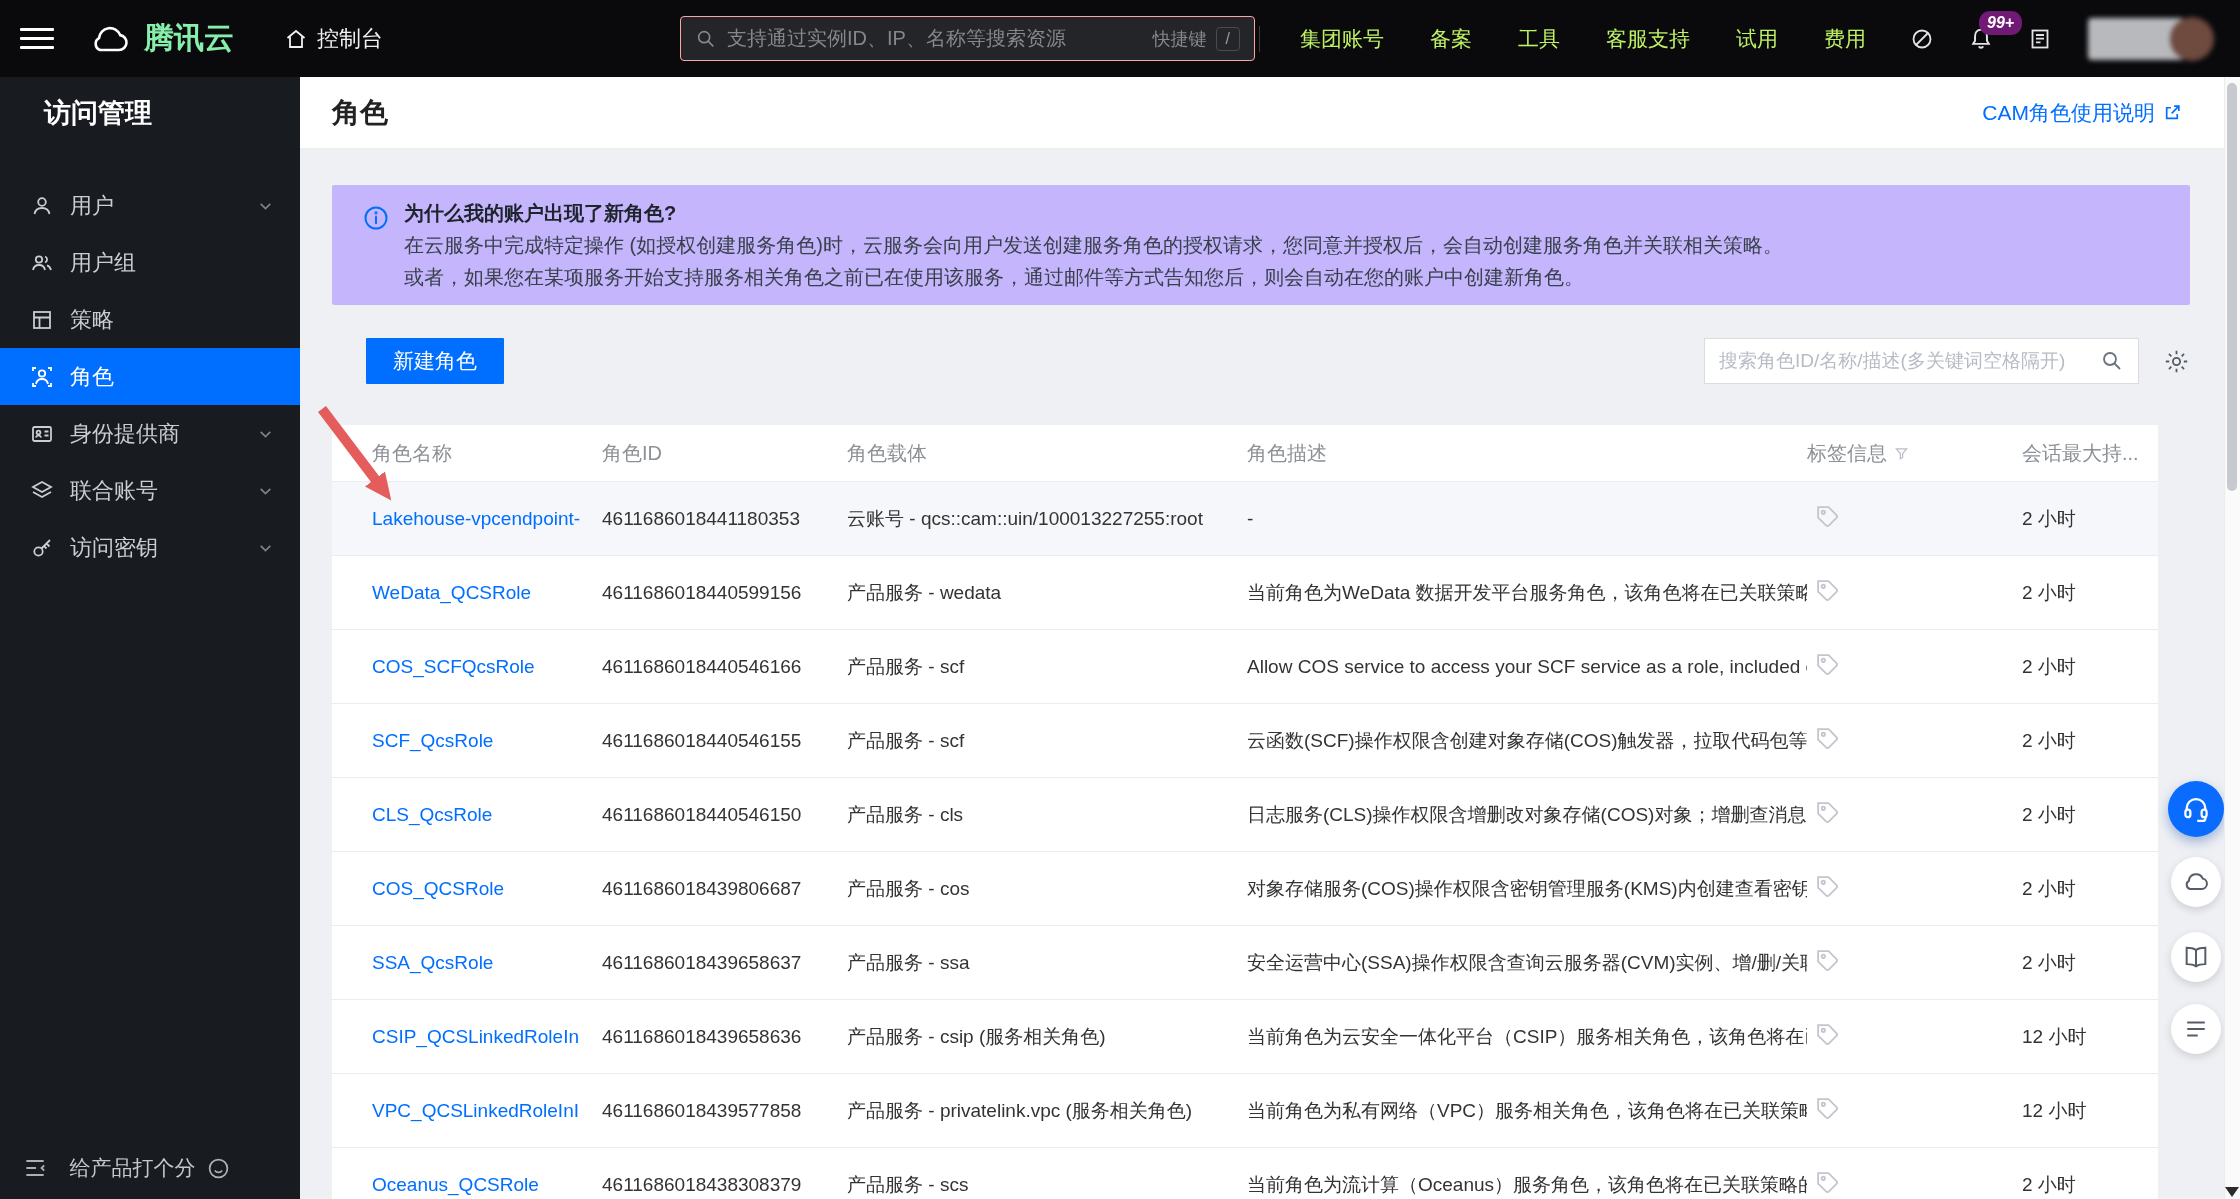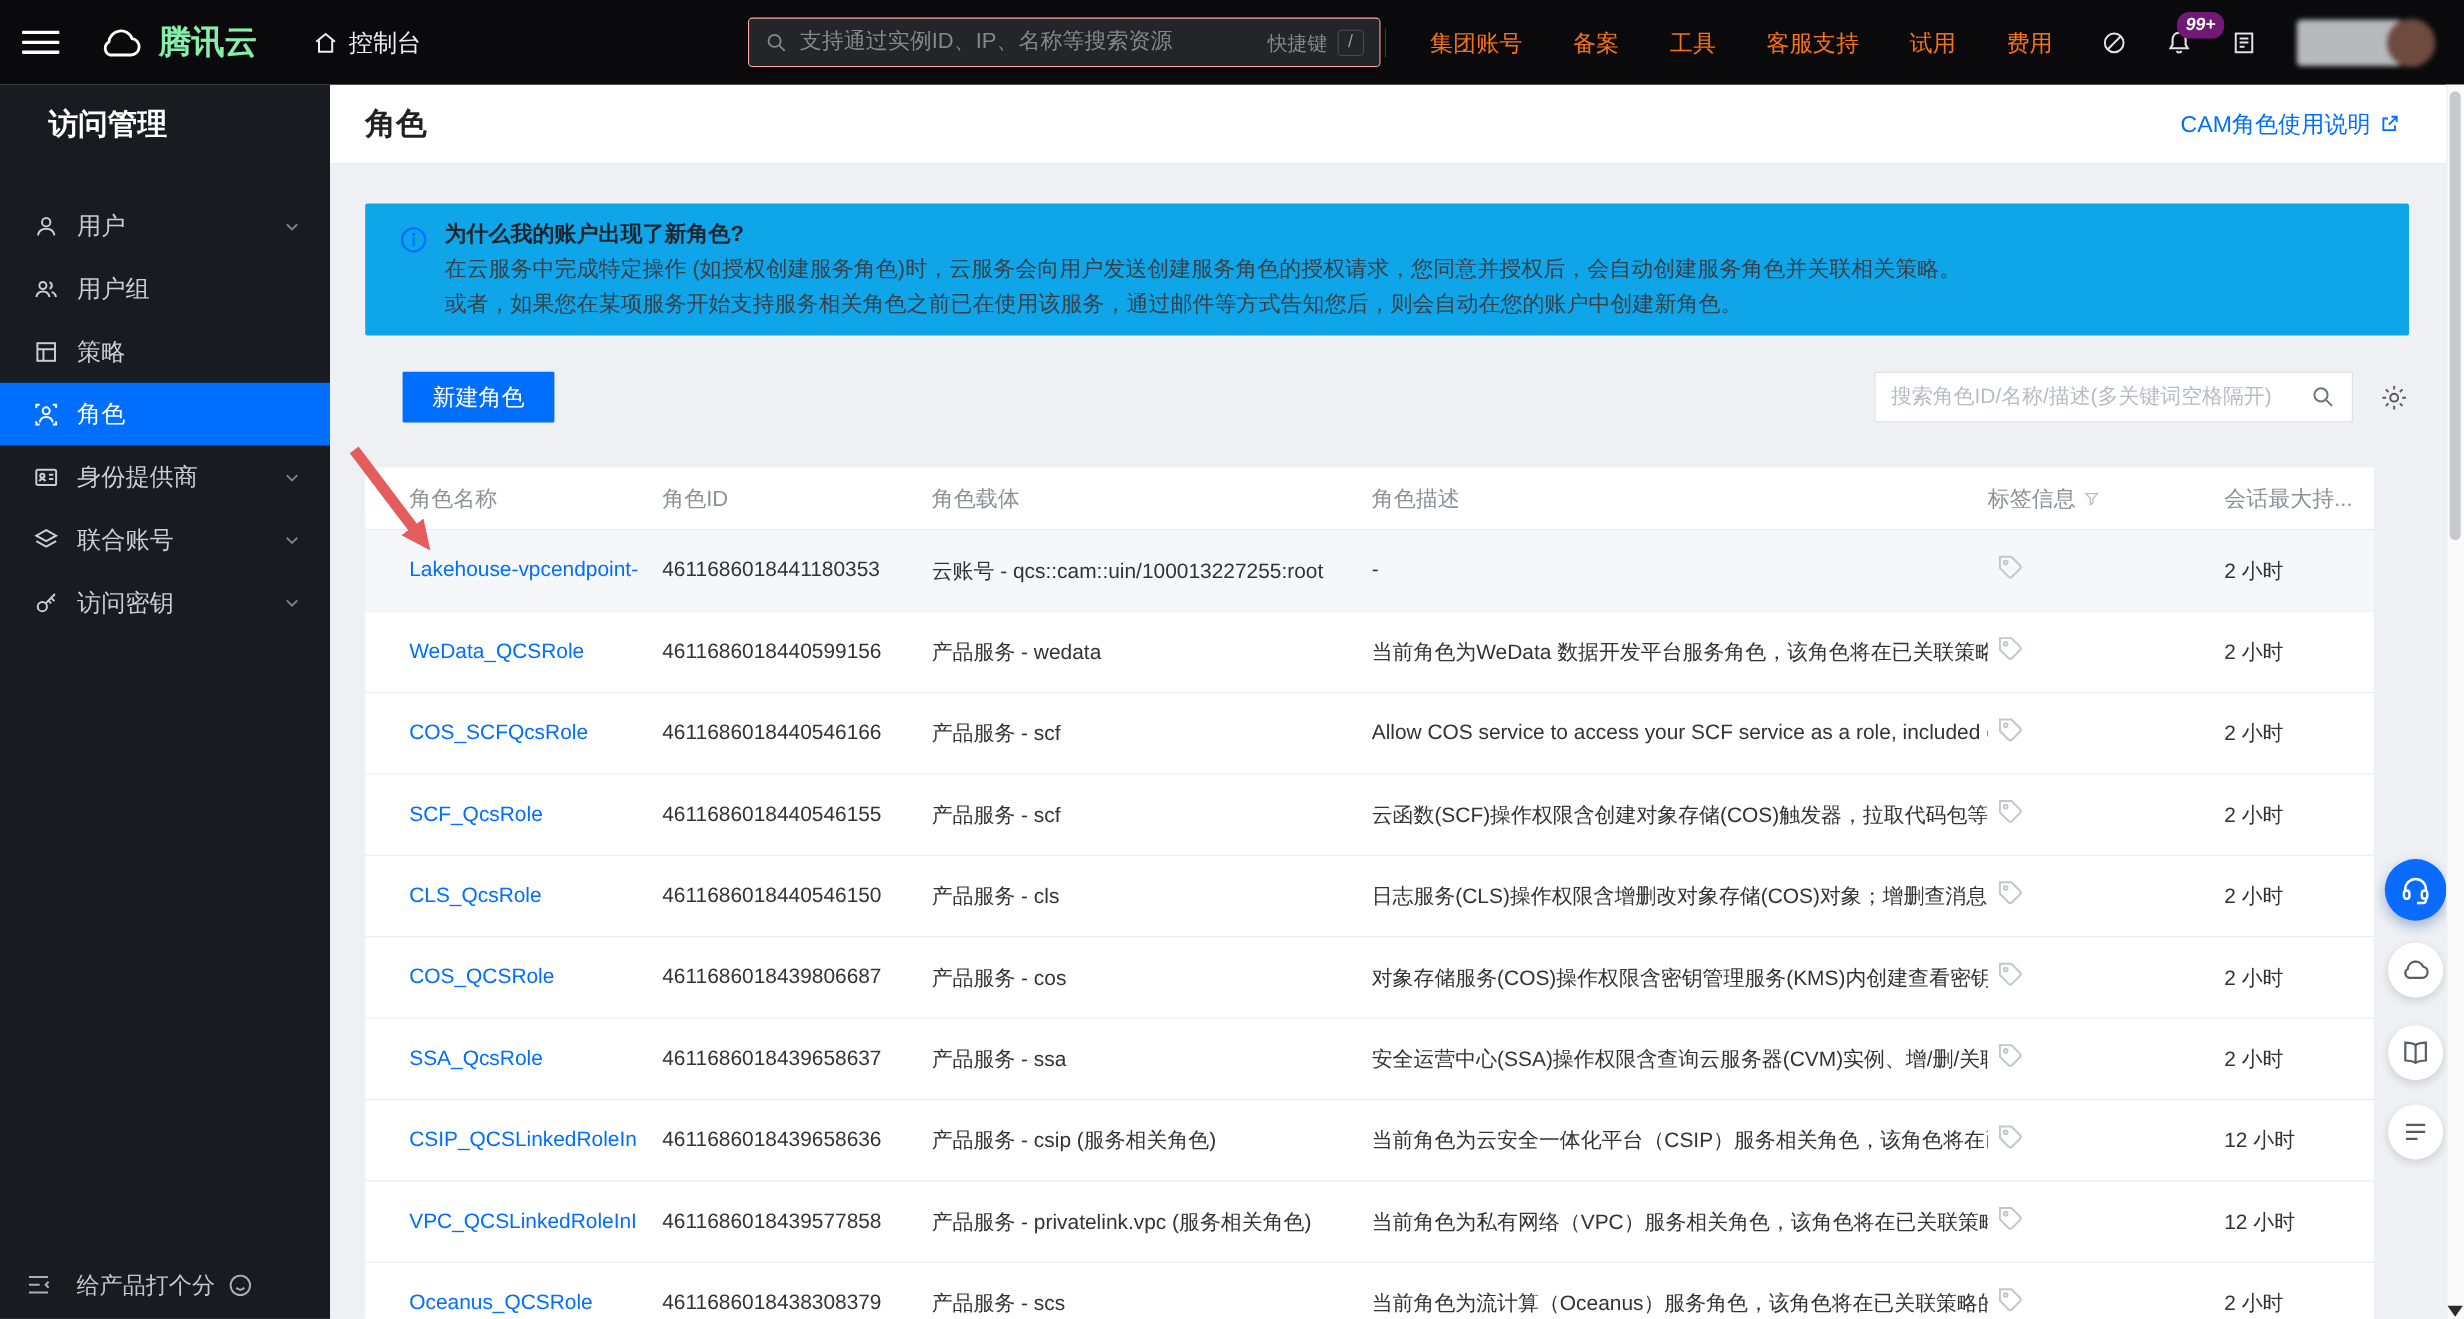--- a/index.html
+++ b/index.html
@@ -23,21 +23,21 @@
              background:#242528; border:1px solid #fca5a5; border-radius:4px;
              display:flex; align-items:center; padding:0 14px; gap:10px; }
   .tsearch input { flex:1; background:transparent; border:none; outline:none; color:#ccc;
                    font-size:20px; font-family:inherit; min-width:0; }
   .tsearch input::placeholder { color:#85878a; }
   .shortcut { display:flex; align-items:flex-end; gap:9px; color:#85878a; font-size:18px; white-space:nowrap; }
   .kbd { border:1px solid #4a4b4f; border-radius:4px; padding:2px 9px; font-size:16px; color:#9a9b9e; }
   .topright { margin-left:auto; display:flex; align-items:center; padding-right:26px; }
   .vdiv { width:1px; height:26px; background:#3c3c3f; margin-right:40px; }
   .tnav { display:flex; gap:46px; font-size:21px; white-space:nowrap; }
-  .tnav-item { cursor:pointer; color:#f97316; }
+  .tnav-item { cursor:pointer; color:#bef264; }
   .ticons { display:flex; align-items:center; gap:34px; margin-left:44px; color:#e3e3e5; }
   .ticon { cursor:pointer; display:inline-flex; align-items:center; }
   .bellwrap { position:relative; }
   .badge { position:absolute; top:-15px; left:11px; background:#701a75; color:#fff; font-size:16px;
            line-height:1; padding:4px 8px; border-radius:11px; font-weight:bold; cursor:default;font-style:italic; }
   .avatar { display:flex; align-items:center; margin-left:36px; filter:blur(2.5px); cursor:pointer; }
   .avatar-rect { width:96px; height:42px; background:#b7b9bd; border-radius:4px; }
   .avatar-circle { width:44px; height:44px; border-radius:50%; background:#6e4a3f; margin-left:-14px; }
 
   
@@ -59,21 +59,21 @@
   .page-head { position:absolute; left:300px; top:77px; right:0; height:72px; background:#fff;
                display:flex; align-items:center; padding:0 58px 0 32px; z-index:10;
                border-bottom:1px solid #ececee; }
   .page-title { font-size:28px; font-weight:bold; color:#222; }
   .help-link { margin-left:auto; color:#006eff; font-size:21px; display:flex; gap:8px;
                align-items:center; cursor:pointer; }
 
   
   .content { position:absolute; left:300px; top:149px; right:0; bottom:0;
              padding:36px 50px 0 32px; overflow:hidden; }
-  .banner { background:#0ea5e9; border-radius:2px; padding:12px 22px; display:flex; min-height:120px; }
+  .banner { background:#c4b5fd; border-radius:2px; padding:12px 22px; display:flex; min-height:120px; }
   .banner-icon { margin:7px 14px 0 8px; flex:none; }
   .banner-text { font-size:20px; line-height:32px; color:#38404a; }
   .banner-title { font-weight:bold; color:#1e242c; }
 
   .toolbar { margin-top:33px; display:flex; align-items:center; height:46px;padding-left:34px; }
   .btn-primary { height:46px; padding:0 27px; background:#006eff; color:#fff; font-size:21px;
                  border:none; cursor:pointer; font-family:inherit; border-radius:1px; }
   .toolbar-right { margin-left:auto; display:flex; align-items:center; gap:24px; }
   .role-search { width:435px; height:46px; background:#fff; border:1px solid #d9dce1;
                  display:flex; align-items:center; padding:0 14px; gap:8px; }

